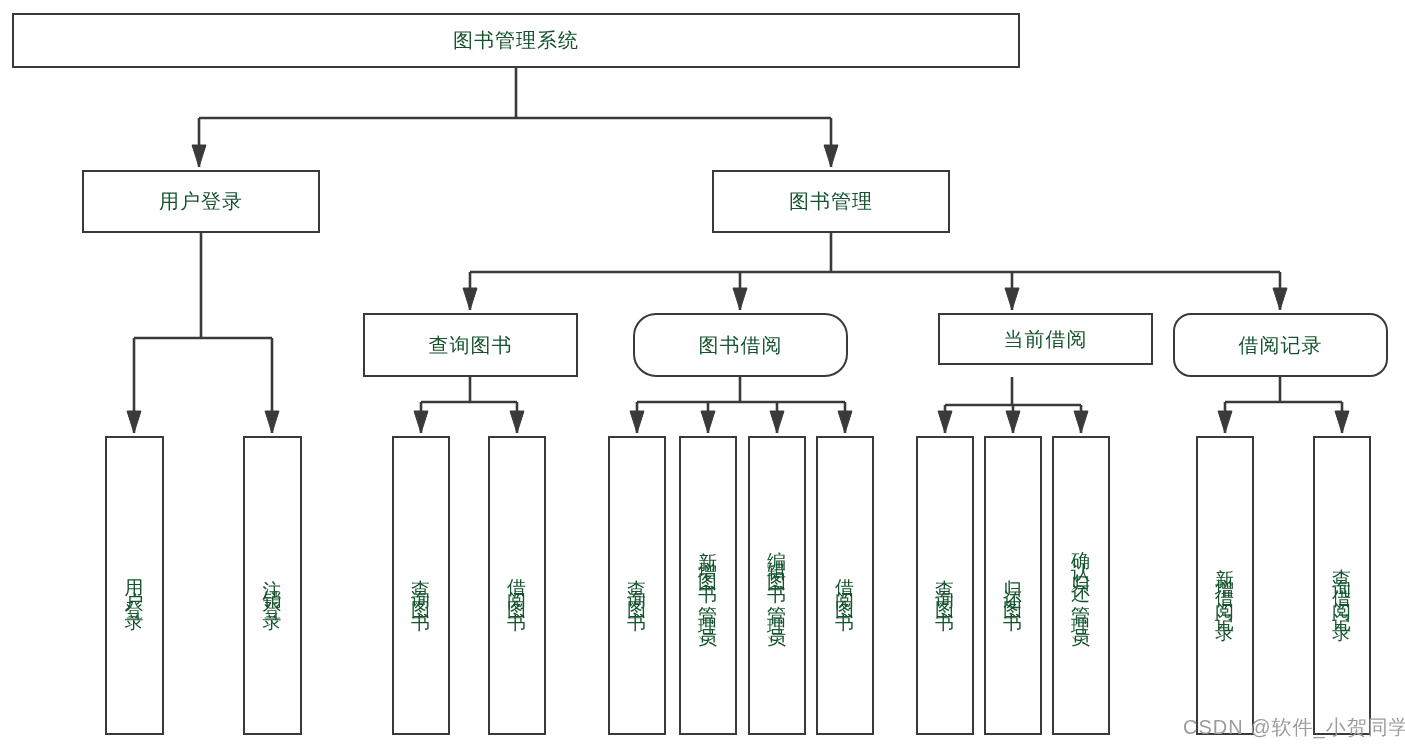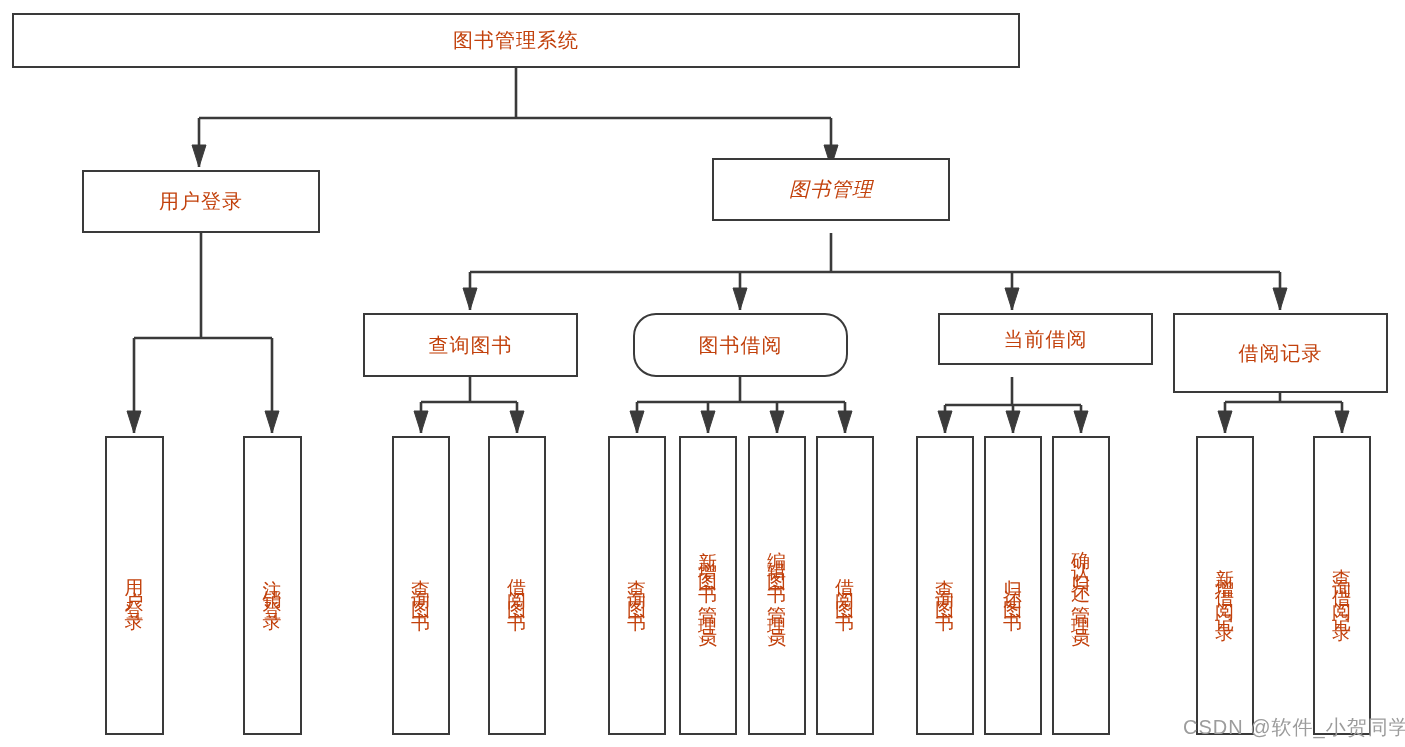--- a/index.html
+++ b/index.html
@@ -21,21 +21,21 @@
     top: 0;
     width: 1405px;
     height: 747px;
     pointer-events: none;
   }
   .box {
     position: absolute;
     box-sizing: border-box;
     background: #ffffff;
     border: 2px solid #3a3a3a;
-    color: #c2410c;
+    color: #14532d;
     display: flex;
     align-items: center;
     justify-content: center;
     z-index: 2;
   }
   .h-box {
     font-size: 20px;
     letter-spacing: 1px;
     white-space: nowrap;
   }
@@ -108,26 +108,26 @@
       <path d="M1280 377 V402"></path>
       <path d="M1225 402 H1342"></path>
       <path d="M1225 402 V433" marker-end="url(#arrow)"></path>
       <path d="M1342 402 V433" marker-end="url(#arrow)"></path>
     </g>
   </svg>
 
   <div class="box h-box" style="left:12px; top:13px; width:1008px; height:55px;">图书管理系统</div>
 
   <div class="box h-box" style="left:82px; top:170px; width:238px; height:63px;">用户登录</div>
-  <div class="box h-box" style="left:712px; top:158px; width:238px; height:63px;font-style:italic;">图书管理</div>
+  <div class="box h-box" style="left:712px; top:170px; width:238px; height:63px;">图书管理</div>
 
   <div class="box h-box" style="left:363px; top:313px; width:215px; height:64px;">查询图书</div>
   <div class="box h-box" style="left:633px; top:313px; width:215px; height:64px;border-radius:23px;">图书借阅</div>
   <div class="box h-box" style="left:905px; top:313px; width:215px; height:52px;margin-left:33px;">当前借阅</div>
-  <div class="box h-box" style="left:1173px; top:313px; width:215px; height:80px;">借阅记录</div>
+  <div class="box h-box" style="left:1173px; top:313px; width:215px; height:64px;border-radius:18px;">借阅记录</div>
 
   <div class="box v-box" style="left:105px; top:436px; width:59px; height:299px;">用户登录</div>
   <div class="box v-box" style="left:243px; top:436px; width:59px; height:299px;">注销登录</div>
 
   <div class="box v-box" style="left:392px; top:436px; width:58px; height:299px;">查询图书</div>
   <div class="box v-box" style="left:488px; top:436px; width:58px; height:299px;">借阅图书</div>
 
   <div class="box v-box" style="left:608px; top:436px; width:58px; height:299px;">查询图书</div>
   <div class="box v-box" style="left:679px; top:436px; width:58px; height:299px;">新增图书（管理员）</div>
   <div class="box v-box" style="left:748px; top:436px; width:58px; height:299px;">编辑图书（管理员）</div>

